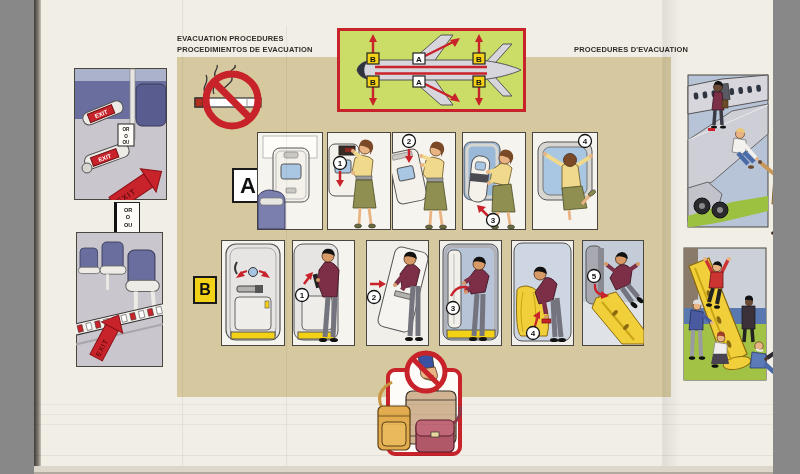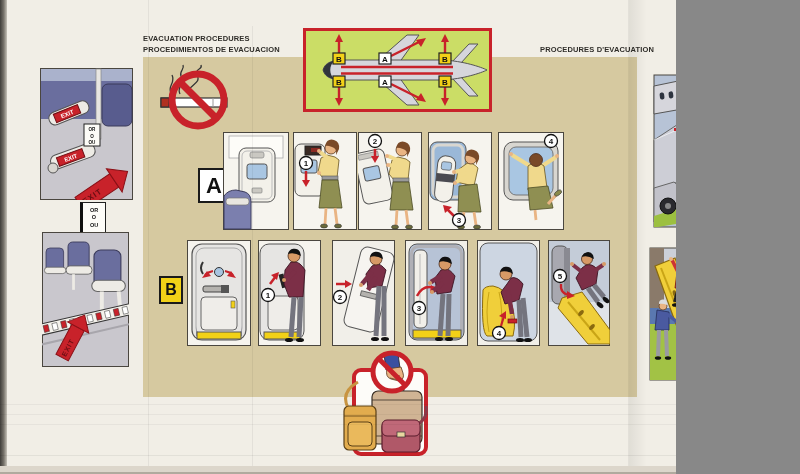--- a/index.html
+++ b/index.html
@@ -2,22 +2,22 @@
 <html style="--card-cream: #f1eee6; --panel-beige: #d6c9a0; --diagram-green: #cbdd66; --accent-red: #c8222a; --marker-yellow: #f2d117; --slide-yellow: #f0cf3a; --cabin-blue: #6a6e9e; --sky-blue: #b7c3d6; --jacket-maroon: #7c2f47; --blouse-yellow: #f0d98c; --skirt-olive: #8f8f52;"><head>
 <meta charset="utf-8">
 <style>
   :root{
     --card-cream:#f1eee6; --panel-beige:#d6c9a0; --diagram-green:#cbdd66;
     --accent-red:#c8222a; --marker-yellow:#f2d117; --slide-yellow:#f0cf3a;
     --cabin-blue:#6a6e9e; --sky-blue:#b7c3d6; --jacket-maroon:#7c2f47;
     --blouse-yellow:#f0d98c; --skirt-olive:#8f8f52; --scene-bg:#f6f4ee;
   }
   html,body{margin:0;padding:0;background:#888;}
-  .stage{position:relative;width:676px;height:474px;overflow:hidden;
-    background:var(--card-cream);font-family:"Liberation Sans",sans-serif;}
+  .stage{position:relative;width:739px;height:474px;overflow:hidden;
+    background:var(--card-cream);font-family:"Liberation Sans",sans-serif;margin-left:34px;}
   .abs{position:absolute;display:block;}
   .edge-left{position:absolute;left:0;top:0;width:7px;height:474px;
     background:linear-gradient(90deg,#3f3d39,#78746c 55%,#c6c2b8);}
   .beige{position:absolute;left:143px;top:57px;width:494px;height:340px;
     background:var(--panel-beige);}
   .title{position:absolute;font-size:7.5px;font-weight:700;color:#2e2c28;
     letter-spacing:.15px;line-height:1.5;}
   .title-left{left:143px;top:33px;}
   .title-right{left:540px;top:44px;}
   .letter-box{position:absolute;display:flex;align-items:center;justify-content:center;
@@ -41,21 +41,21 @@
 </style>
 </head>
 <body>
 
 <div class="stage">
   <div class="beige"></div>
   <div class="edge-left"></div>
 
   <div class="title title-left">
     <div>EVACUATION PROCEDURES</div>
-    <div>PROCEDIMIENTOS DE EVACUACION</div>
+    <div>PROCEDIMIENTOS DE EVACUATION</div>
   </div>
   <div class="title title-right">PROCEDURES D'EVACUATION</div>
 
   <svg class="abs" style="left:303px;top:28px" width="189" height="84" viewBox="0 0 189 84">
     <rect x="1.5" y="1.5" width="186" height="81" fill="var(--diagram-green,#cbdd66)" stroke="var(--accent-red,#c8222a)" stroke-width="3"></rect>
     <g>
       <polygon points="72,35 104,7 116,7 96,35" fill="#d6d6dc" stroke="#555" stroke-width="1"></polygon>
       <polygon points="72,49 104,77 116,77 96,49" fill="#d6d6dc" stroke="#555" stroke-width="1"></polygon>
       <polygon points="148,35 166,16 175,16 158,35" fill="#d6d6dc" stroke="#555" stroke-width="1"></polygon>
       <polygon points="148,49 166,68 175,68 158,49" fill="#d6d6dc" stroke="#555" stroke-width="1"></polygon>

